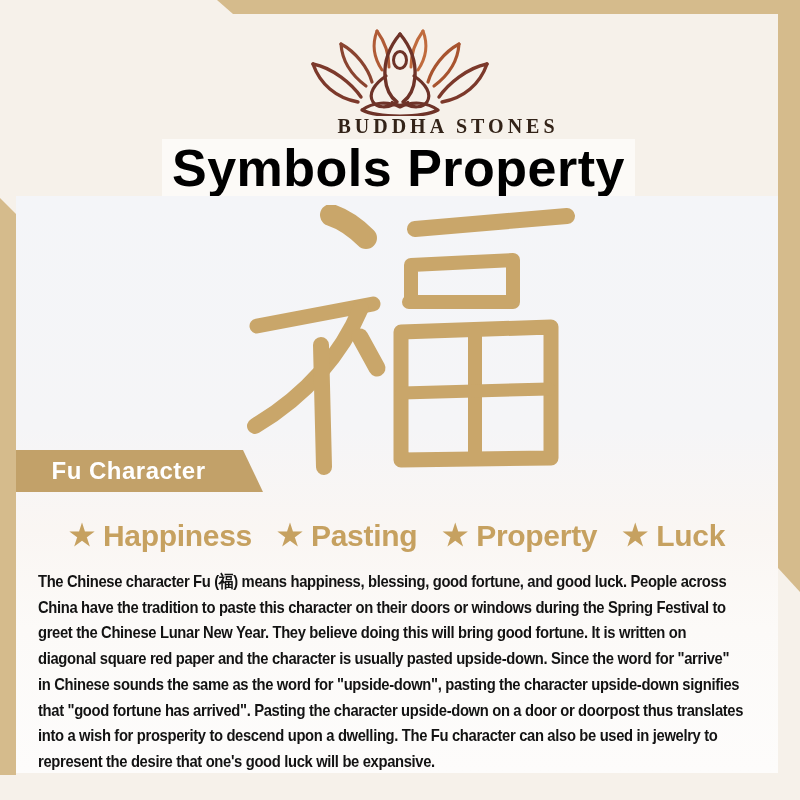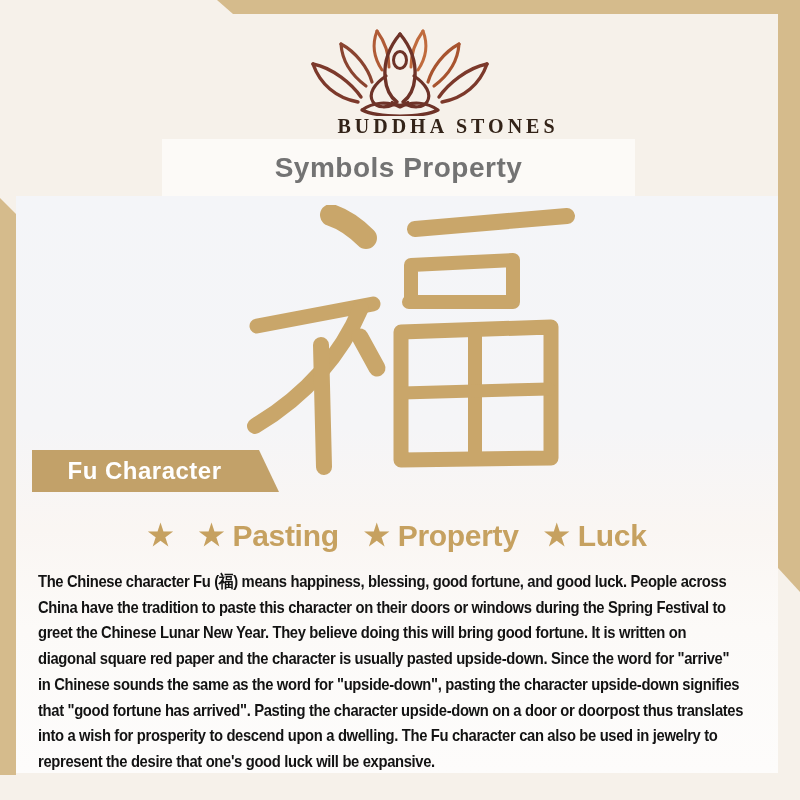--- a/index.html
+++ b/index.html
@@ -15,30 +15,30 @@
   .band-left{left:0;top:198px;width:16px;height:577px;
              clip-path:polygon(0 0,100% 16px,100% 100%,0 100%);}
 
   
   .logo{position:absolute;left:300px;top:22px;width:200px;height:94px;}
   .brand-name{position:absolute;left:0;top:115px;width:800px;text-align:center;
               font-family:"Liberation Serif",serif;font-size:20px;font-weight:600;
               letter-spacing:4px;color:#332318;margin-left:48px;}
   .title-band{position:absolute;left:162px;top:139px;width:473px;height:57px;
               background:#FCFAF7;display:flex;align-items:center;justify-content:center;}
-  .title-band .title{font-size:28px;font-weight:bold;color:#737373;letter-spacing:.5px;}
+  .title-band .title{font-size:52px;font-weight:bold;color:#000000;letter-spacing:.5px;}
 
   
   .panel{position:absolute;left:16px;top:196px;width:762px;height:577px;
          background:linear-gradient(180deg,#F4F5F8 0%,#F5F5F7 40%,#FAF6F3 58%,#FCFAF8 75%,#FDFCFB 100%);}
 
   .fu-glyph{position:absolute;left:245px;top:205px;width:330px;height:270px;}
 
   
-  .ribbon{position:absolute;left:32px;top:450px;width:247px;height:42px;background:#C2A169;
+  .ribbon{position:absolute;left:16px;top:450px;width:247px;height:42px;background:#C2A169;
           clip-path:polygon(0 0,calc(100% - 20px) 0,100% 100%,0 100%);
           display:flex;align-items:center;justify-content:center;}
   .ribbon-label{color:#FFFFFF;font-size:24px;font-weight:bold;letter-spacing:.5px;
                 padding-right:22px;}
 
   
   .stars-row{position:absolute;left:16px;top:514px;width:762px;height:44px;
              display:flex;align-items:center;justify-content:center;gap:25px;
              color:#C6A160;font-weight:bold;}
   .star-item{display:flex;align-items:center;gap:8px;}
@@ -110,20 +110,21 @@
   <path d="M157,188 L304,184" stroke-width="13"></path>
 </svg>
 
 <div class="ribbon">
   <div class="ribbon-label">Fu Character</div>
 </div>
 
 <div class="stars-row">
   <span class="star-item">
     <span class="star-icon">★</span>
+    <span class="star-label">Happiness</span>
   </span>
   <span class="star-item">
     <span class="star-icon">★</span>
     <span class="star-label">Pasting</span>
   </span>
   <span class="star-item">
     <span class="star-icon">★</span>
     <span class="star-label">Property</span>
   </span>
   <span class="star-item">

